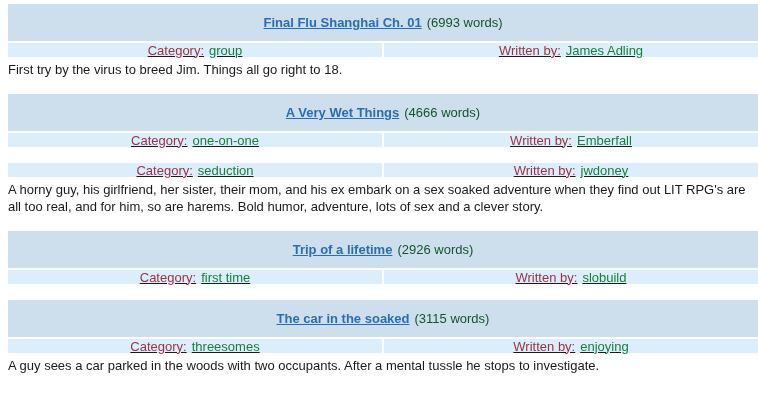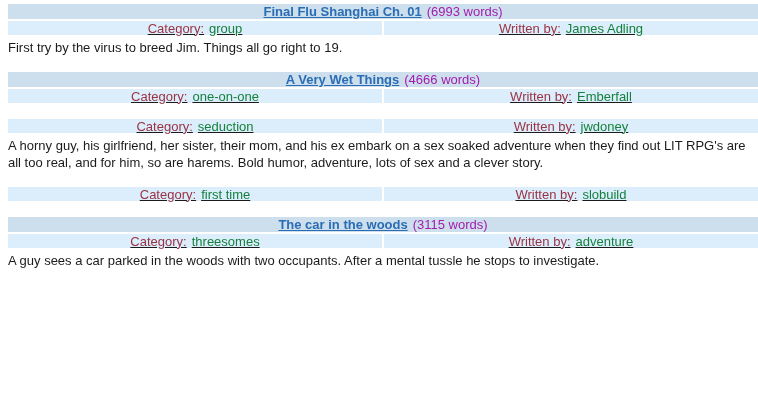--- a/index.html
+++ b/index.html
@@ -6,33 +6,33 @@
   body {
     margin: 4px 0 0 8px;
     width: 750px;
     font-family: "Liberation Sans", sans-serif;
     font-size: 13px;
     color: #1b1b1b;
   }
   .story { margin: 0 0 16px 0; }
   .title-row {
     background: #cddfec;
-    height: 15px;
+    height: 37px;
     display: flex;
     justify-content: center;
     align-items: center;
     white-space: nowrap;
   }
   a.story-link {
     color: #2a6db4;
     font-weight: bold;
     text-decoration: underline;
     cursor: pointer;
   }
-  .wordcount { color: #a21caf; margin-left: 5px; text-align: center; }
+  .wordcount { color: #14532d; margin-left: 5px; text-align: center; }
   .meta-row { margin-top: 2px; display: flex; gap: 2px; }
   .meta-cell {
     background: #dceefb;
     flex: 1 1 0;
     height: 14px;
     display: flex;
     justify-content: center;
     align-items: center;
     white-space: nowrap;
     text-decoration: underline;
@@ -58,21 +58,21 @@
     <div class="meta-row">
       <div class="meta-cell">
         <span class="meta-label">Category:</span>
         <span class="meta-value">group</span>
       </div>
       <div class="meta-cell">
         <span class="meta-label">Written by:</span>
         <span class="meta-value">James Adling</span>
       </div>
     </div>
-    <p class="desc">First try by the virus to breed Jim. Things all go right to 19.</p>
+    <p class="desc">First try by the virus to breed Jim. Things all go right to 18.</p>
   </section>
 
   <section class="story">
     <div class="title-row">
       <a href="#" class="story-link">A Very Wet Things</a>
       <span class="wordcount">(4666 words)</span>
     </div>
     <div class="meta-row">
       <div class="meta-cell">
         <span class="meta-label">Category:</span>
@@ -93,43 +93,47 @@
       </div>
       <div class="meta-cell">
         <span class="meta-label">Written by:</span>
         <span class="meta-value">jwdoney</span>
       </div>
     </div>
     <p class="desc">A horny guy, his girlfriend, her sister, their mom, and his ex embark on a sex soaked adventure when they find out LIT RPG's are all too real, and for him, so are harems. Bold humor, adventure, lots of sex and a clever story.</p>
   </section>
 
   <section class="story">
+    <div class="title-row">
+      <a href="#" class="story-link">Trip of a lifetime</a>
+      <span class="wordcount">(2926 words)</span>
+    </div>
     <div class="meta-row">
       <div class="meta-cell">
         <span class="meta-label">Category:</span>
         <span class="meta-value">first time</span>
       </div>
       <div class="meta-cell">
         <span class="meta-label">Written by:</span>
         <span class="meta-value">slobuild</span>
       </div>
     </div>
   </section>
 
   <section class="story">
     <div class="title-row">
-      <a href="#" class="story-link">The car in the woods</a>
+      <a href="#" class="story-link">The car in the soaked</a>
       <span class="wordcount">(3115 words)</span>
     </div>
     <div class="meta-row">
       <div class="meta-cell">
         <span class="meta-label">Category:</span>
         <span class="meta-value">threesomes</span>
       </div>
       <div class="meta-cell">
         <span class="meta-label">Written by:</span>
-        <span class="meta-value">adventure</span>
+        <span class="meta-value">enjoying</span>
       </div>
     </div>
     <p class="desc">A guy sees a car parked in the woods with two occupants. After a mental tussle he stops to investigate.</p>
   </section>
 
 </div>
 
 </body></html>

